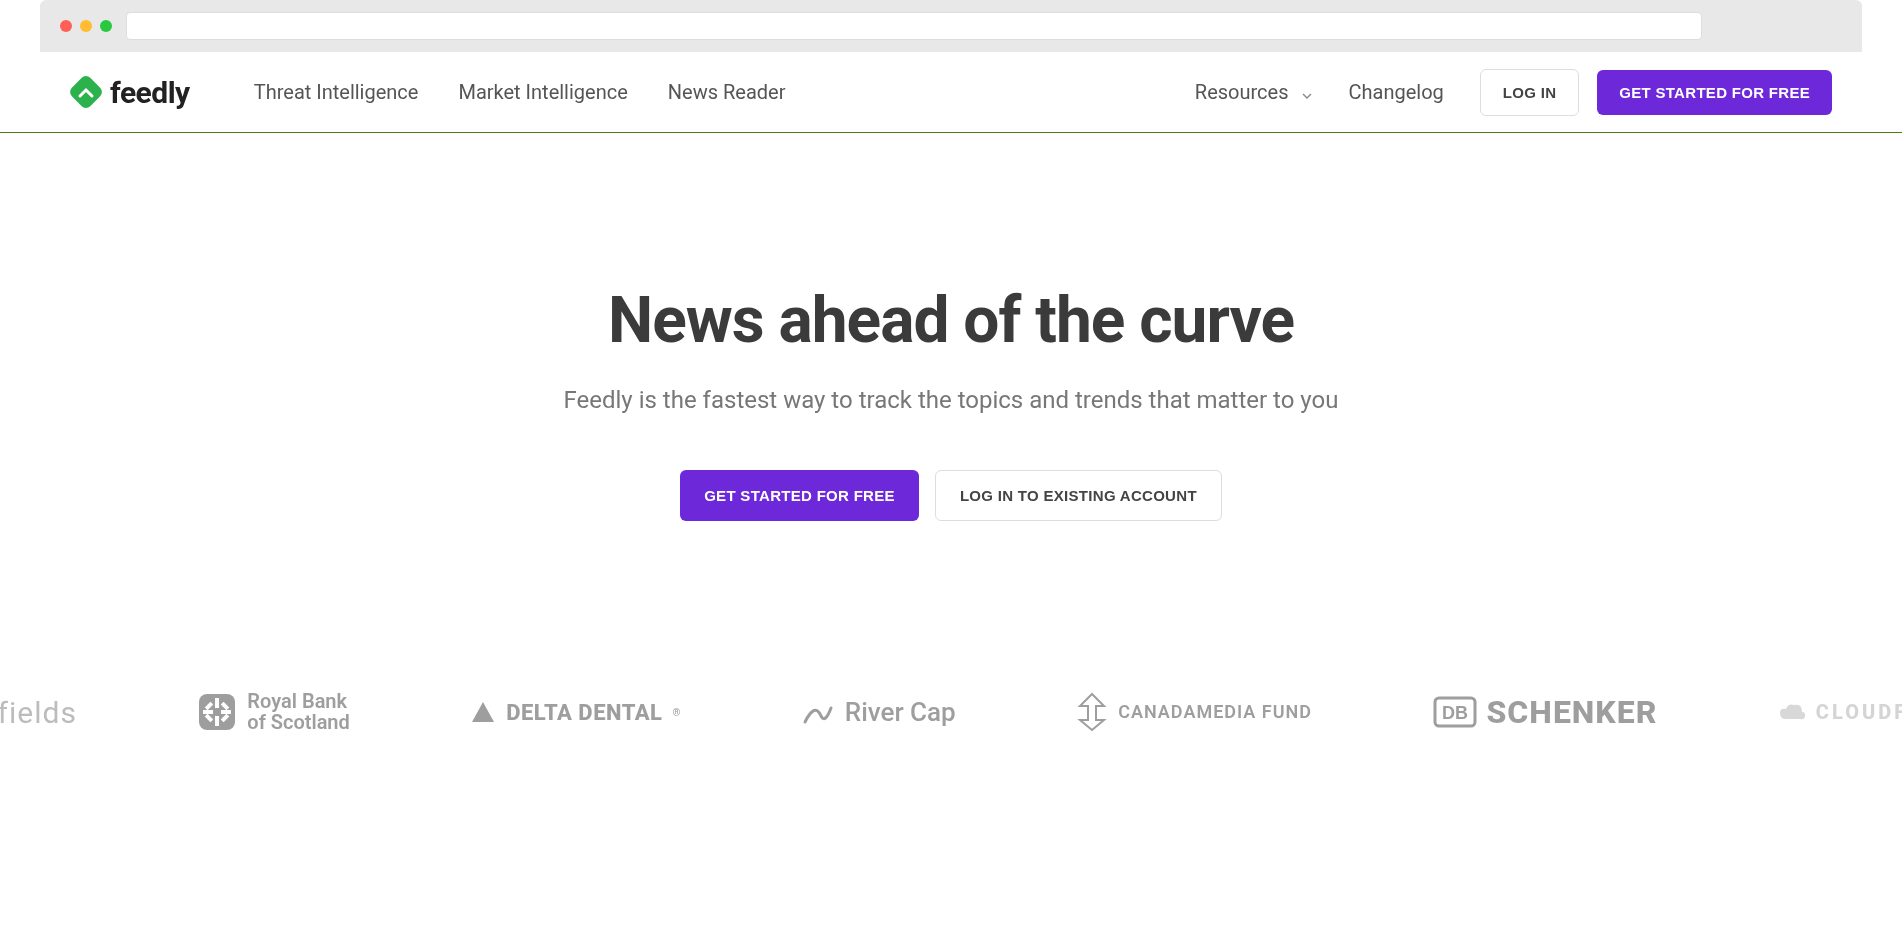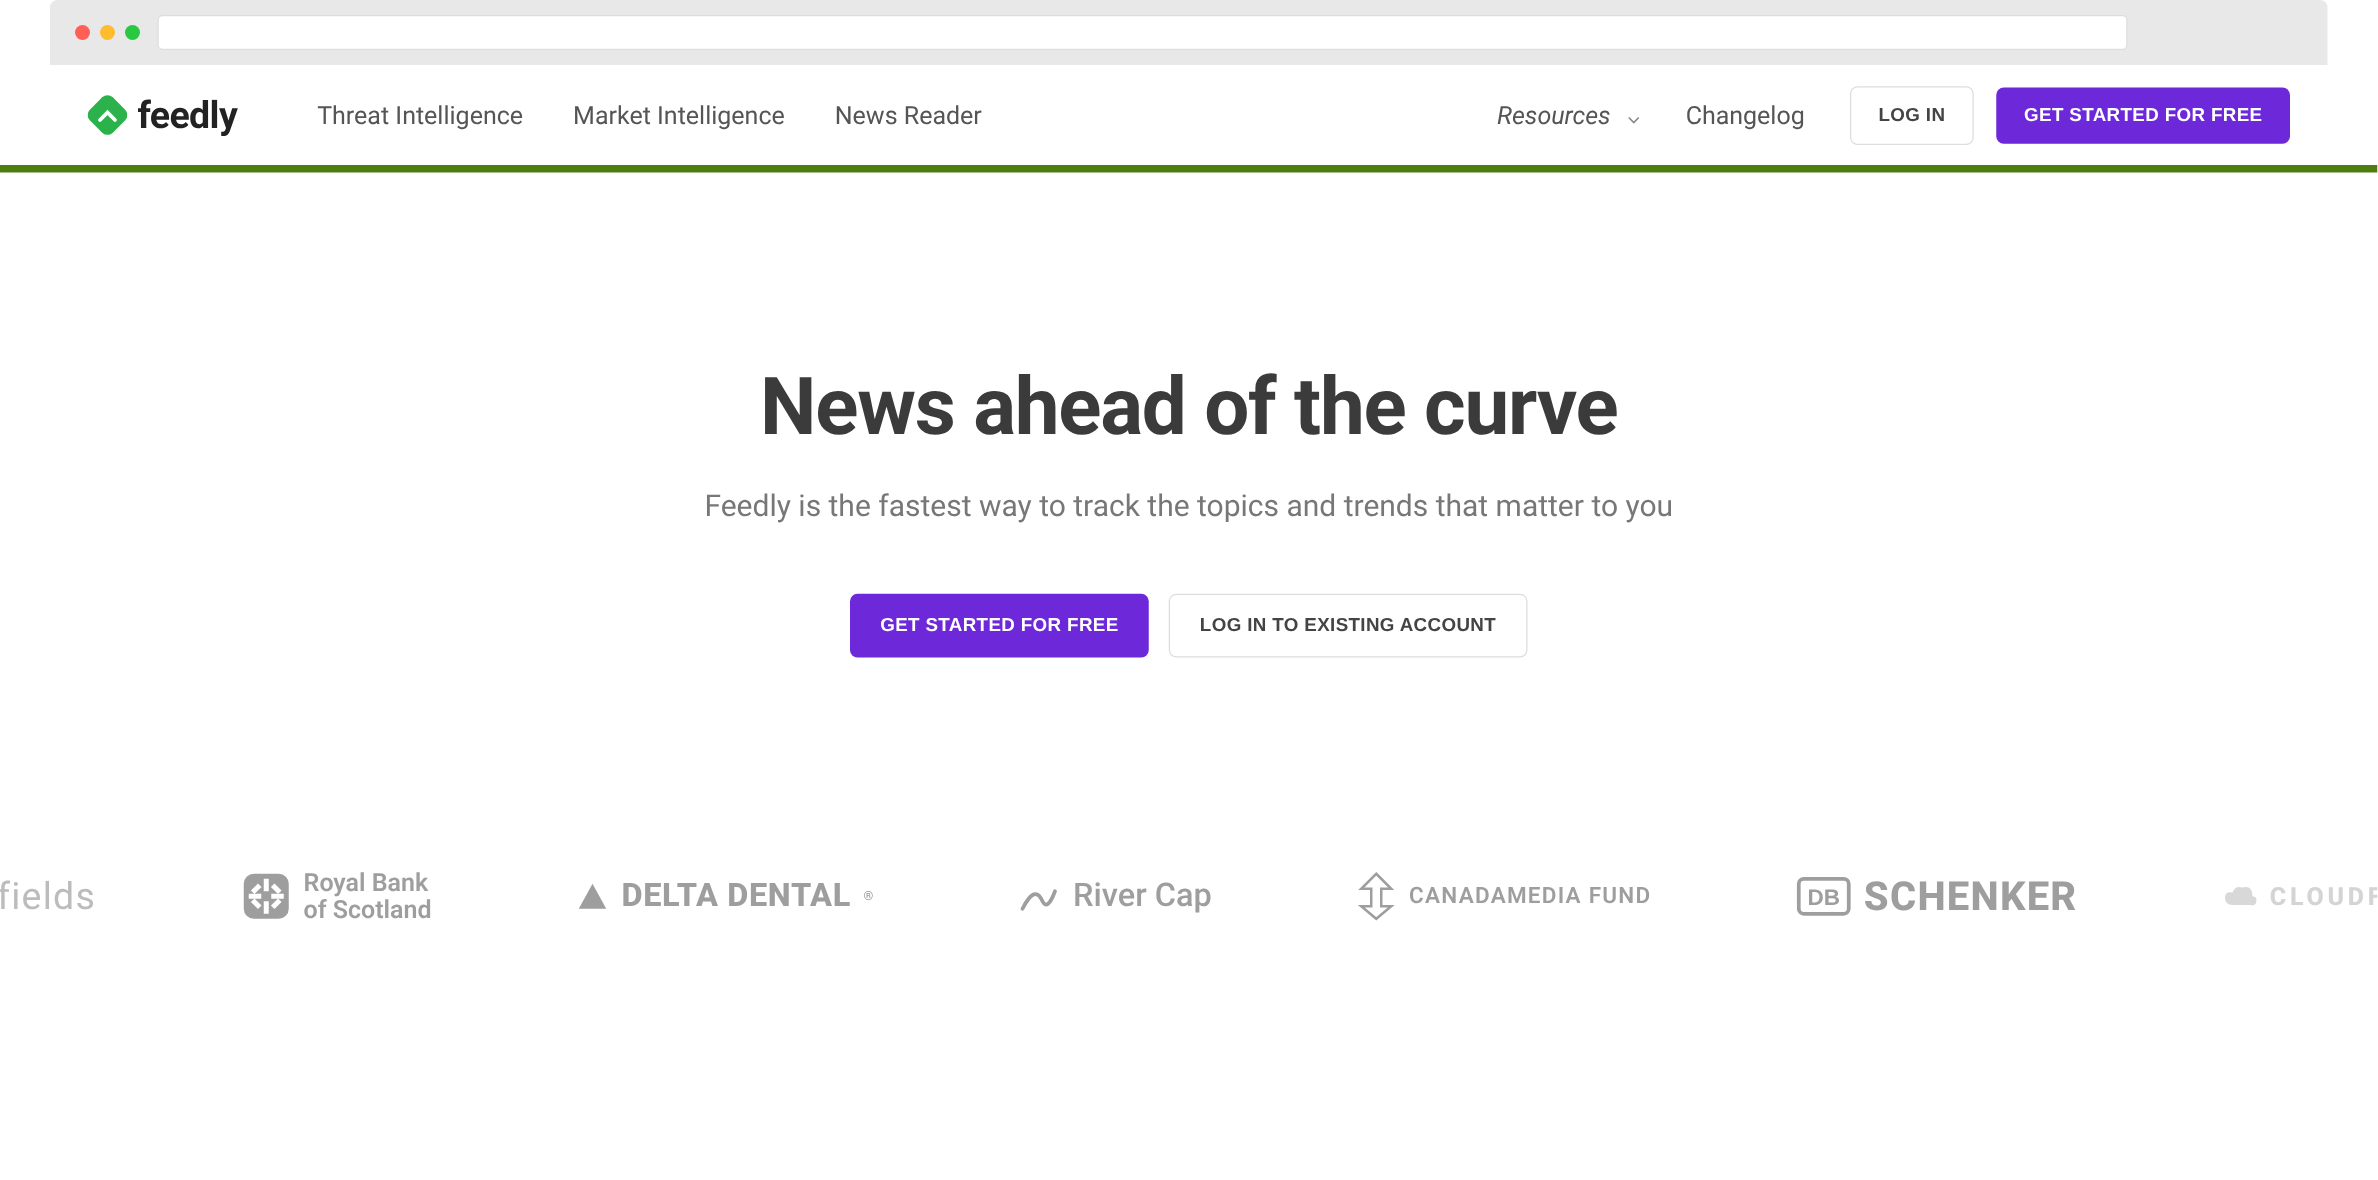--- a/index.html
+++ b/index.html
@@ -29,21 +29,21 @@
     flex: 1;
     background: #fff;
     height: 28px;
     border-radius: 4px;
     border: 1px solid #ddd;
     margin-right: 140px;
   }
 
   
   .nav-wrapper {
-    border-bottom: 6px solid #4d7c0f;
+    border-bottom: 1px solid #4d7c0f;
     padding: 0 40px;
   }
   .nav {
     display: flex;
     align-items: center;
     height: 80px;
     padding: 0 30px;
   }
   .logo {
     display: flex;
@@ -71,21 +71,21 @@
     text-decoration: none;
     cursor: pointer;
   }
   .nav-right {
     margin-left: auto;
     display: flex;
     align-items: center;
     gap: 36px;
   }
   .nav-right .nav-link { font-size: 20px; color: #555; }
-  .dropdown-item { display: flex; align-items: center; gap: 10px; font-style: italic; }
+  .dropdown-item { display: flex; align-items: center; gap: 10px; }
   .chevron-down {
     width: 14px; height: 14px; display: inline-block;
   }
   .chevron-down svg { stroke: #888; }
   .btn {
     font-size: 15px;
     font-weight: 700;
     padding: 14px 22px;
     border-radius: 6px;
     cursor: pointer;
@@ -145,21 +145,21 @@
     white-space: nowrap;
   }
   .client-logo.faded-left { margin-left: -60px; }
   .client-logo.faded-right { margin-right: -60px; }
   .glyph-box {
     display: inline-flex;
     align-items: flex-end;
     justify-content: center;
   }
   .rbs-text { display:flex; flex-direction:column; line-height:1.05; font-size:20px; font-weight:600; }
-  .delta-text { font-size:26px; font-weight:800; letter-spacing:0.5px; }
+  .delta-text { font-size:22px; font-weight:800; letter-spacing:0.5px; }
   .river-text { font-size:26px; font-weight:500; }
   .cmf-text { display:flex; flex-direction:row; line-height:1.05; font-size:18px; font-weight:600; letter-spacing:1px; }
   .schenker-text { font-size:32px; font-weight:800; letter-spacing:1px; }
   .nfields-text { font-size:30px; font-weight:400; letter-spacing:1px; color:#bcbcbc; }
   .cloudfl-text { font-size:20px; font-weight:800; letter-spacing:3px; color:#d4d4d4; }
 </style>
 </head>
 <body>
 
 <div class="browser-chrome">

